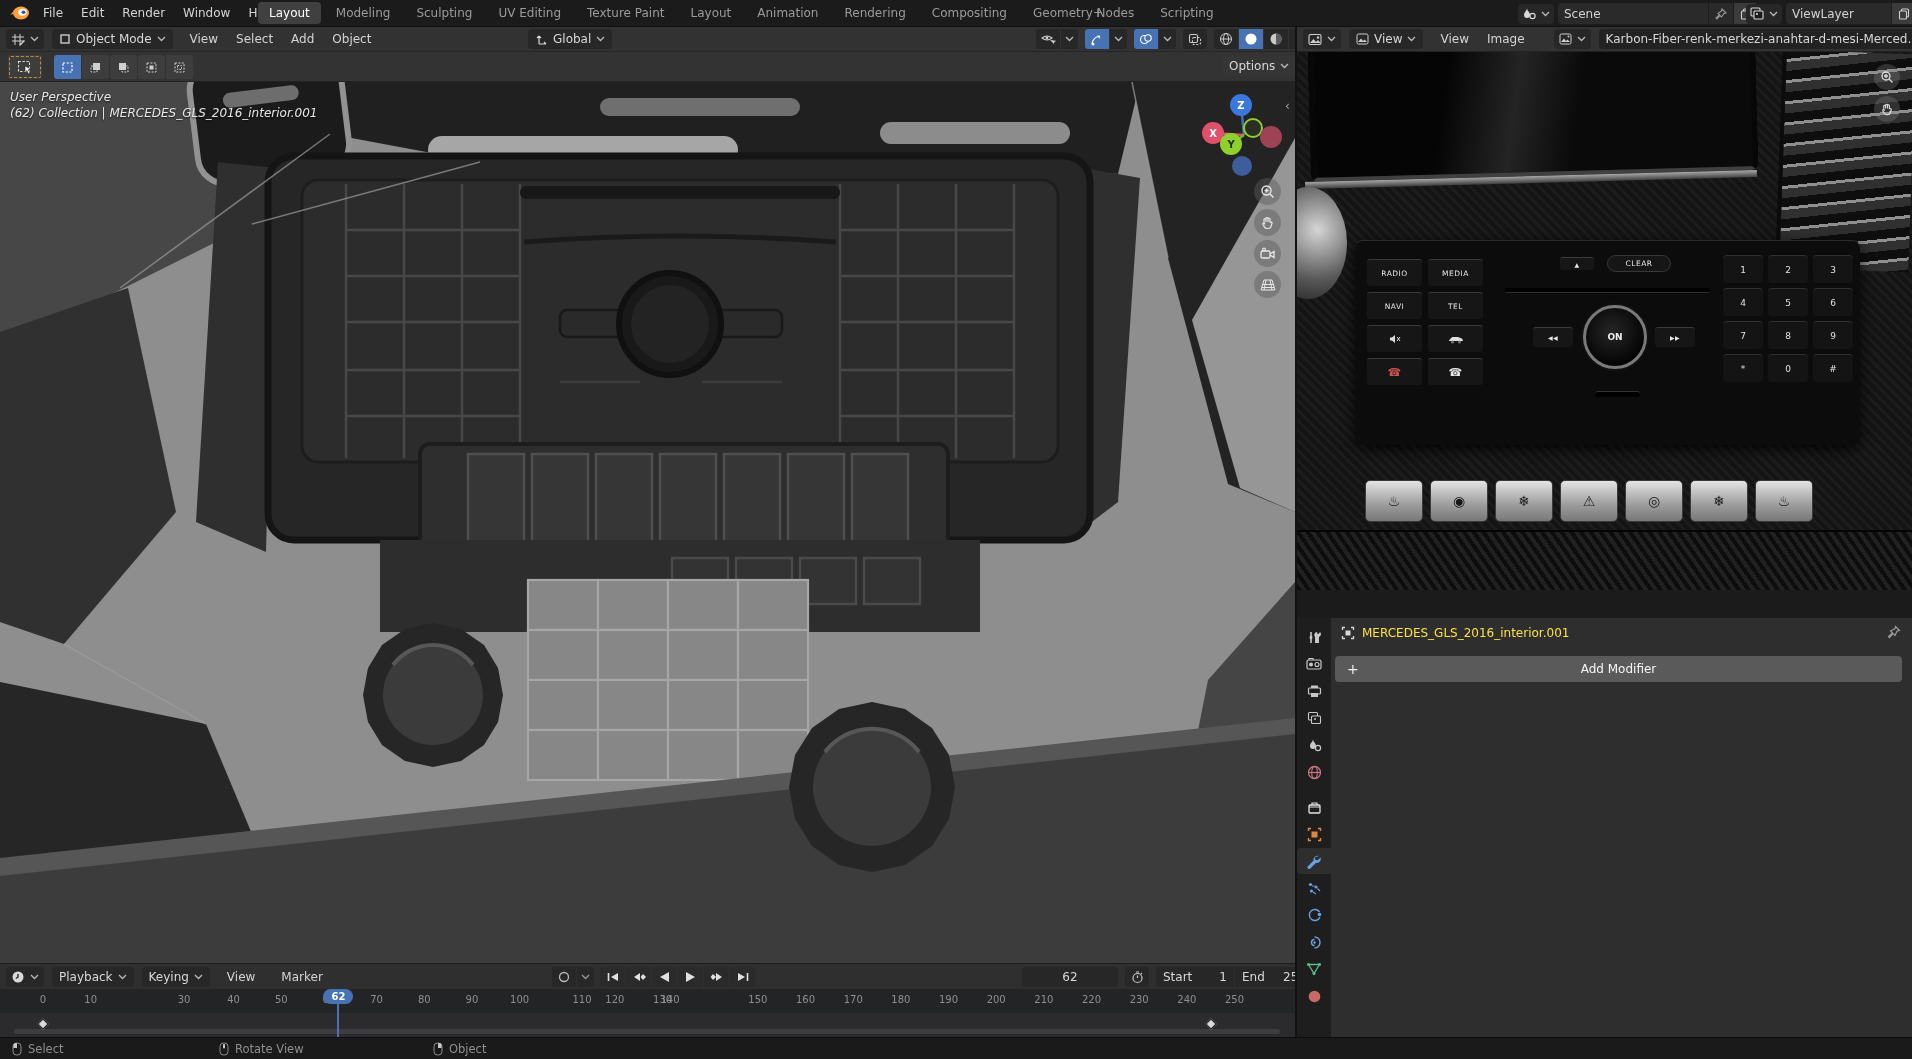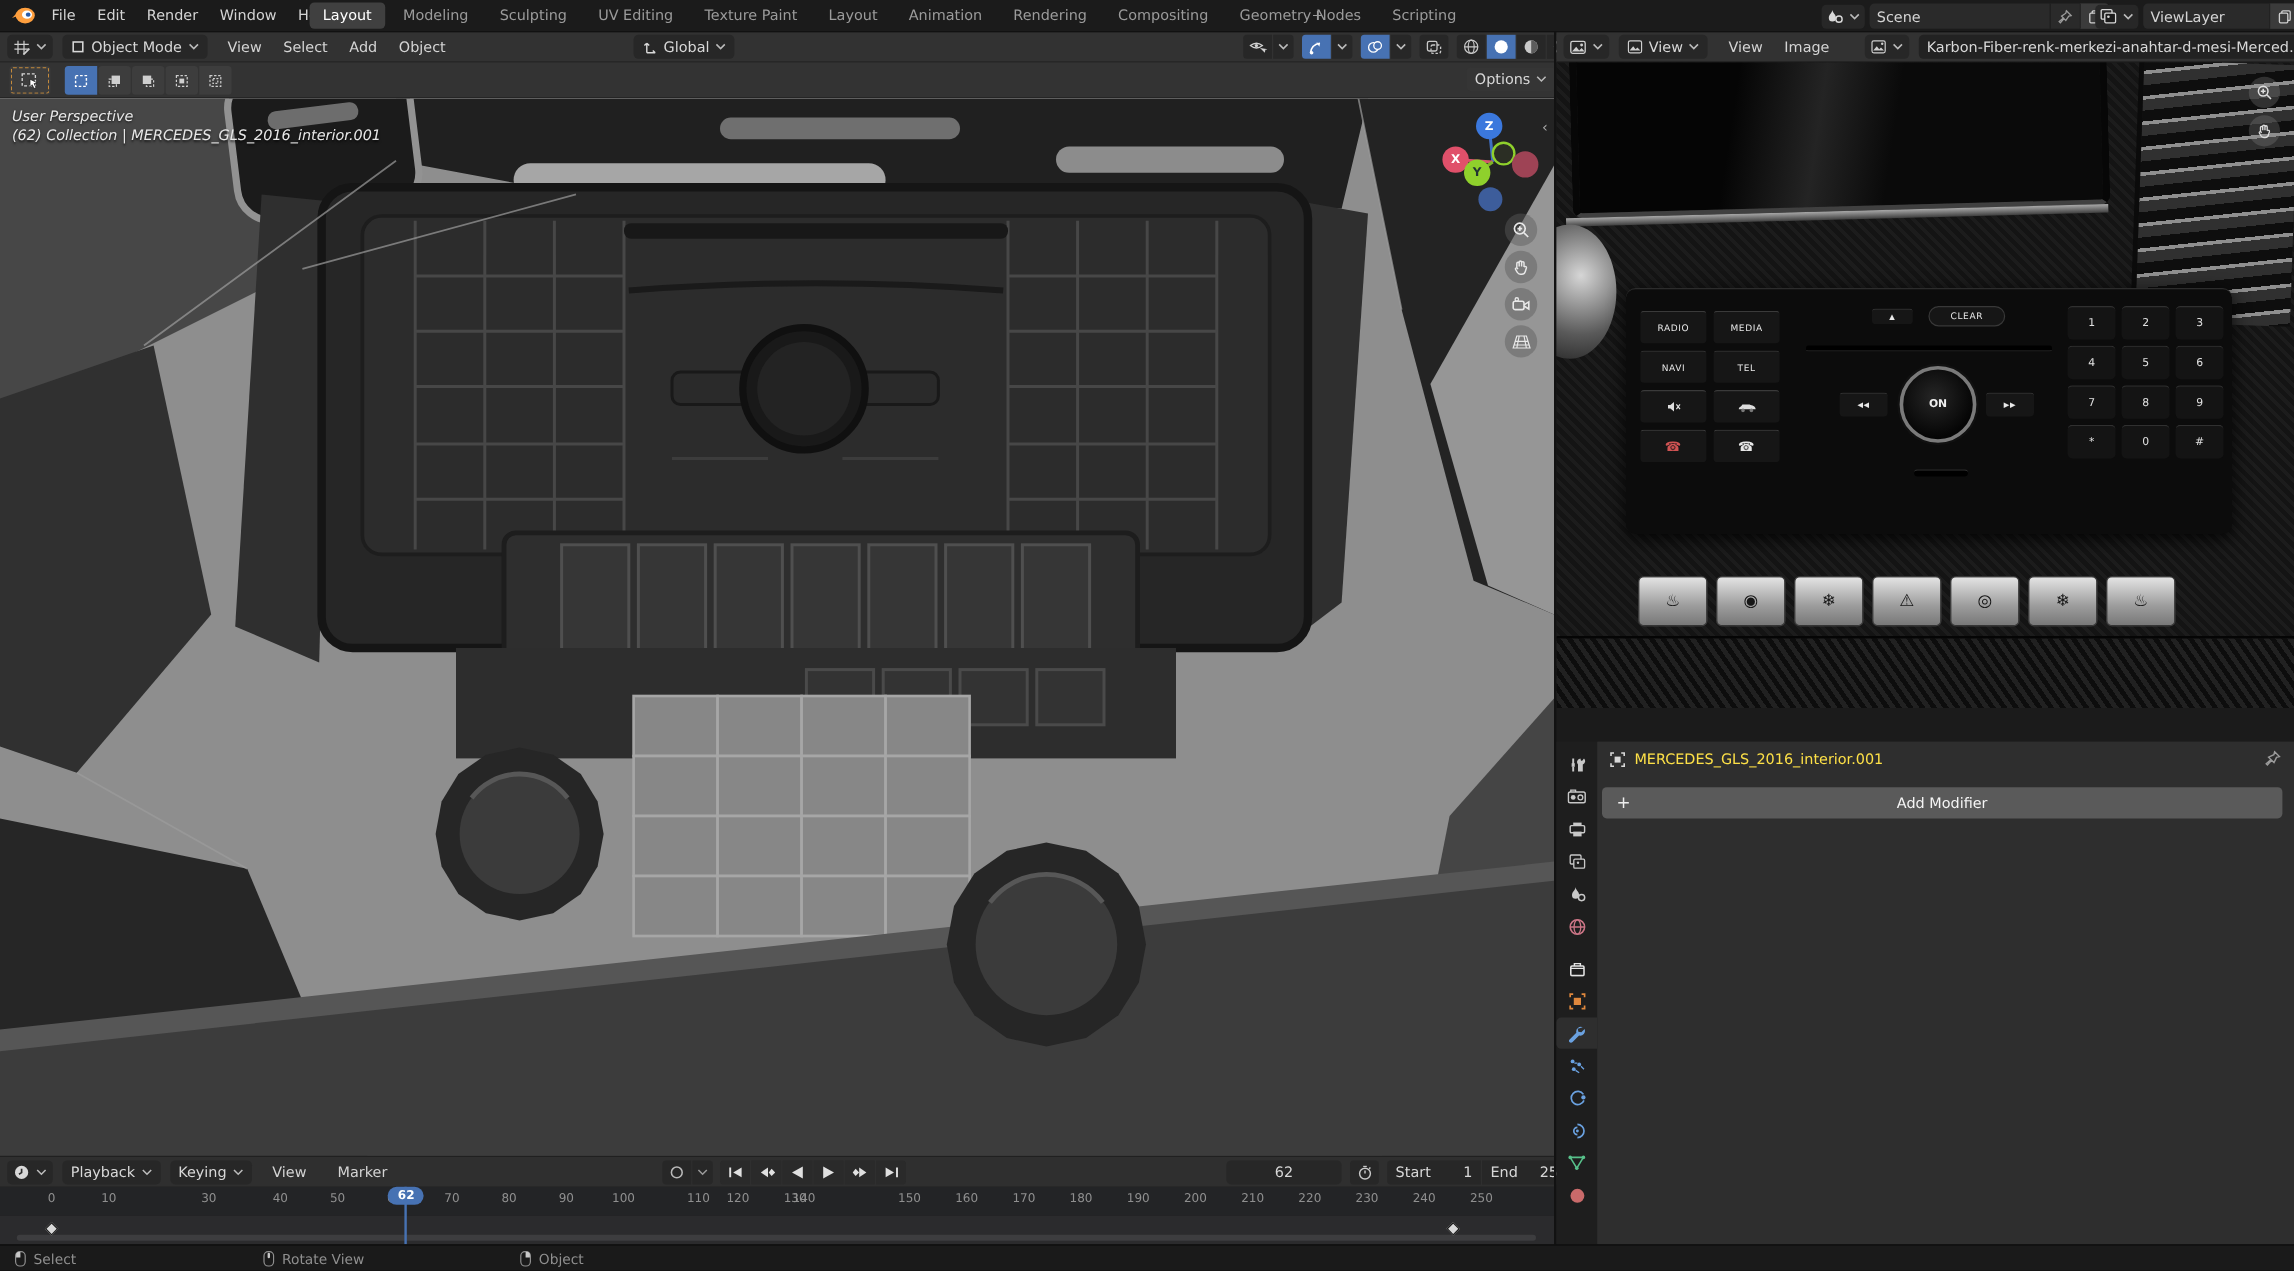--- a/index.html
+++ b/index.html
@@ -646,21 +646,21 @@
           <span style="margin-left:auto;">250</span>
         </span>
       </span>
     </div>
   </div>
 
   <div id="tl-ruler">
       <span class="tick" style="left: 43px;">0</span>
       <span class="tick" style="left: 90.66px;">10</span>
       <span class="tick" style="left: 138.32px; margin-top: 24px;">20</span>
-      <span class="tick" style="left: 174px;">30</span>
+      <span class="tick" style="left: 184px;">30</span>
       <span class="tick" style="left: 233.64px;">40</span>
       <span class="tick" style="left: 281.3px;">50</span>
       <span class="tick" style="left: 328.96px;">60</span>
       <span class="tick" style="left: 376.62px;">70</span>
       <span class="tick" style="left: 424.28px;">80</span>
       <span class="tick" style="left: 471.94px;">90</span>
       <span class="tick" style="left: 519.6px;">100</span>
       <span class="tick" style="left: 582px; text-align: right;">110</span>
       <span class="tick" style="left: 614.92px;">120</span>
       <span class="tick" style="left: 662.58px;">130</span>

